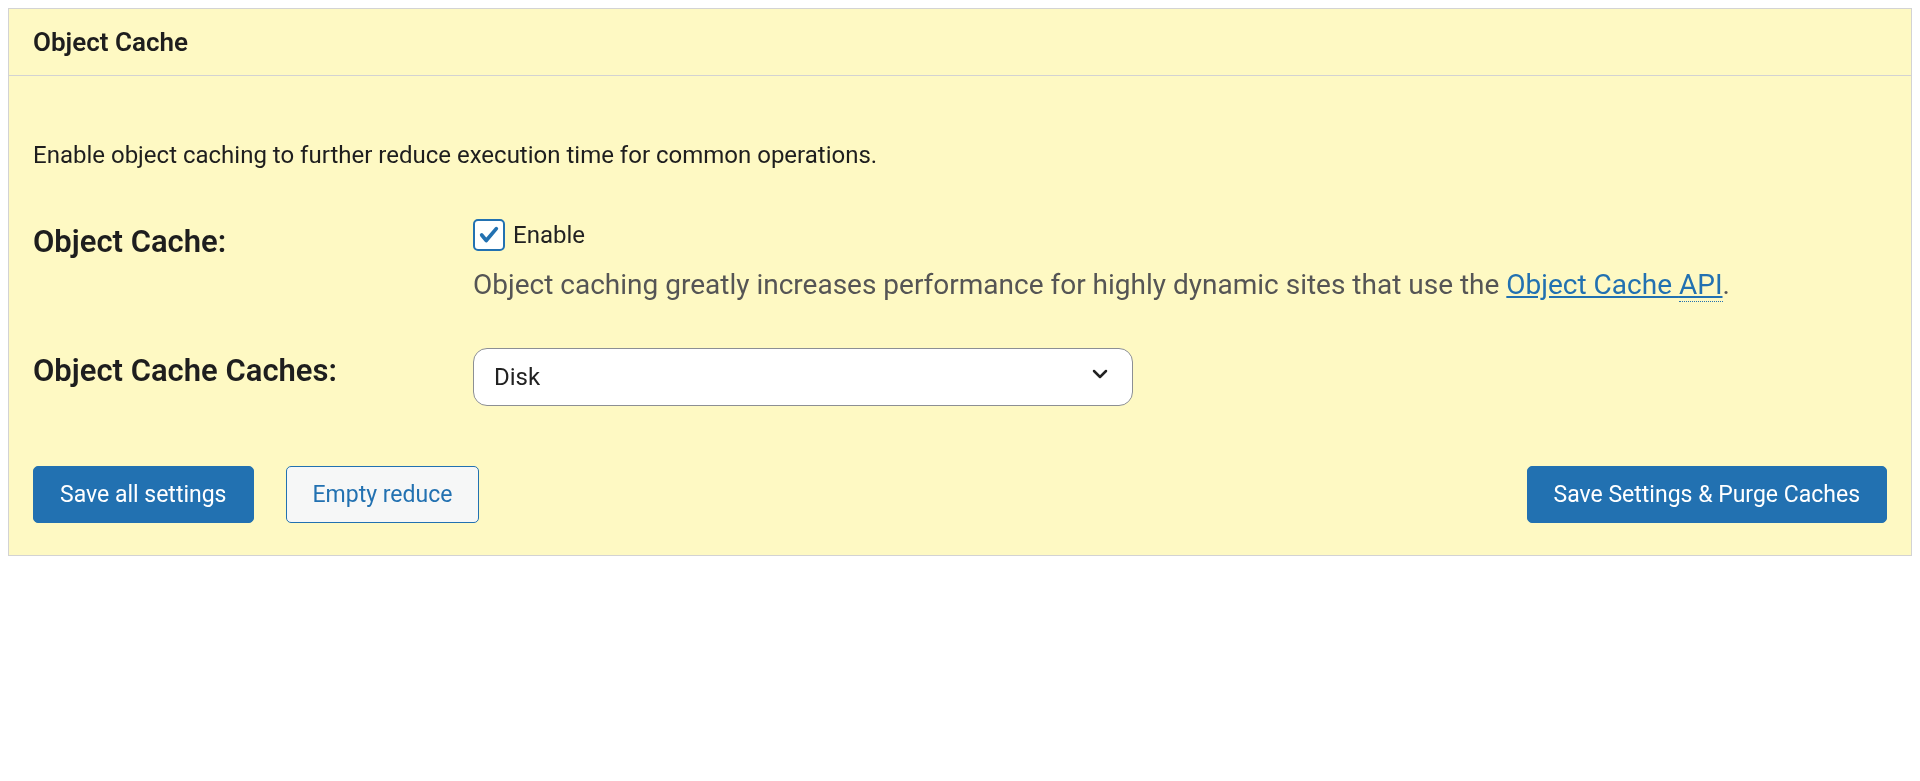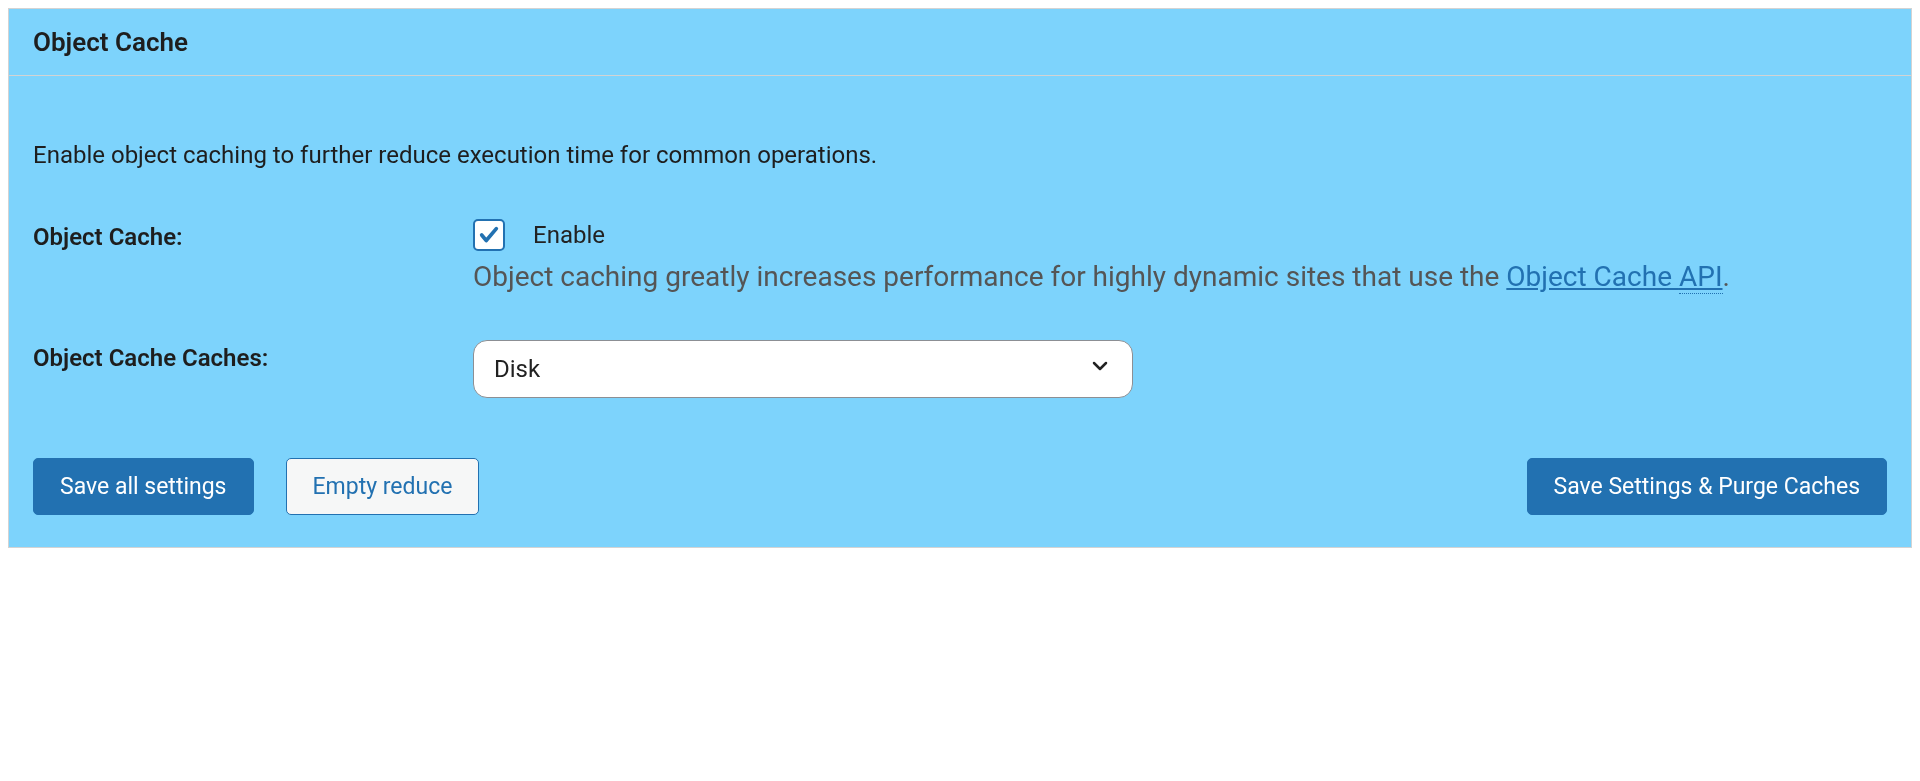--- a/index.html
+++ b/index.html
@@ -7,21 +7,21 @@
       margin: 0;
       padding: 0;
     }
     body {
       font-family: -apple-system, BlinkMacSystemFont, "Segoe UI", Roboto, Helvetica, Arial, sans-serif;
       background: #fff;
       padding: 8px;
     }
     .panel {
       border: 1px solid #d3d3d3;
-      background: #7dd3fc;
+      background: #fef9c3;
     }
     .panel-header {
       padding: 18px 24px;
       border-bottom: 1px solid #d3d3d3;
     }
     .panel-header h2 {
       font-size: 26px;
       font-weight: 600;
       color: #1e1e1e;
     }
@@ -35,33 +35,33 @@
       margin-top: 41px;
     }
     .form-row {
       display: flex;
       align-items: flex-start;
       margin-bottom: 40px;
     }
     .form-label {
       width: 440px;
       flex-shrink: 0;
-      font-size: 24px;
+      font-size: 31px;
       font-weight: 600;
       color: #1e1e1e;
       padding-top: 4px;
     }
     .form-control {
       flex: 1;
     }
     .checkbox-wrap {
       display: flex;
       align-items: center;
-      gap: 28px;
-      margin-bottom: 4px;
+      gap: 8px;
+      margin-bottom: 12px;
     }
     .checkbox-box {
       width: 32px;
       height: 32px;
       border: 2px solid #2271b1;
       border-radius: 5px;
       display: flex;
       align-items: center;
       justify-content: center;
       background: #fff;

